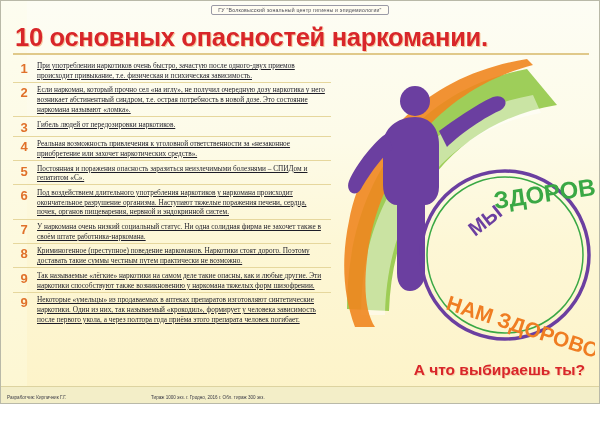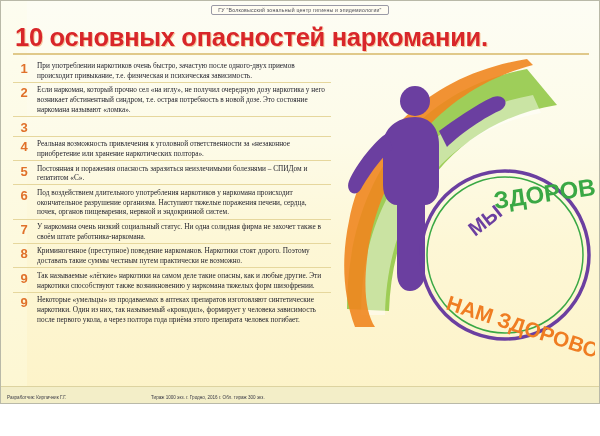--- a/index.html
+++ b/index.html
@@ -90,20 +90,21 @@
     color: #e0712b;
     line-height: 1.05;
     padding-top: 1px;
   }
   .txt {
     flex: 1 1 auto;
     font-size: 7.3px;
     line-height: 1.33;
     color: #1d1d28;
     padding-right: 4px;
+    text-decoration: underline;
   }
   .sep {
     height: 1px;
     background: #e6d79d;
     margin: 1.5px 0 2.5px 2px;
   }
 
   
   .art {
     position: absolute;
@@ -173,26 +174,27 @@
     <div class="sep"></div>
 
     <div class="row">
       <div class="num">2</div>
       <div class="txt">Если наркоман, который прочно сел «на иглу», не получил очередную дозу наркотика у него возникает абстинентный синдром, т.е. острая потребность в новой дозе. Это состояние наркомана называют «ломка».</div>
     </div>
     <div class="sep"></div>
 
     <div class="row">
       <div class="num">3</div>
+      <div class="txt">Гибель людей от передозировки наркотиков.</div>
     </div>
     <div class="sep"></div>
 
     <div class="row">
       <div class="num">4</div>
-      <div class="txt">Реальная возможность привлечения к уголовной ответственности за «незаконное приобретение или хранение наркотических полтора».</div>
+      <div class="txt">Реальная возможность привлечения к уголовной ответственности за «незаконное приобретение или захочет наркотических средств».</div>
     </div>
     <div class="sep"></div>
 
     <div class="row">
       <div class="num">5</div>
       <div class="txt">Постоянная и поражения опасность заразиться неизлечимыми болезнями – СПИДом и гепатитом «С».</div>
     </div>
     <div class="sep"></div>
 
     <div class="row">
@@ -245,17 +247,18 @@
       <circle cx="178" cy="196" r="78" fill="none" stroke="#3aa845" stroke-width="1.5"></circle>
 
       <text x="148" y="178" transform="rotate(-38 148 178)" font-family="Liberation Sans, sans-serif" font-weight="bold" font-size="20" fill="#6b3fa0">МЫ</text>
 
       <text x="168" y="150" transform="rotate(-8 168 150)" font-family="Liberation Sans, sans-serif" font-weight="bold" font-size="24" fill="#3aa845">ЗДОРОВЫ!</text>
 
       <text x="118" y="250" transform="rotate(18 118 250)" font-family="Liberation Sans, sans-serif" font-weight="bold" font-size="21" fill="#ef7d22">НАМ ЗДОРОВО!</text>
     </svg>
   </div>
 
+  <div class="question">А что выбираешь ты?</div>
 
   <div class="footer-bar"></div>
   <div class="footer-left">Разработчик: Кирпичник Г.Г.</div>
   <div class="footer-center">Тираж 1000 экз. г. Гродно, 2016 г. Обл. тираж 300 экз.</div>
 </div>
 
 </body></html>

